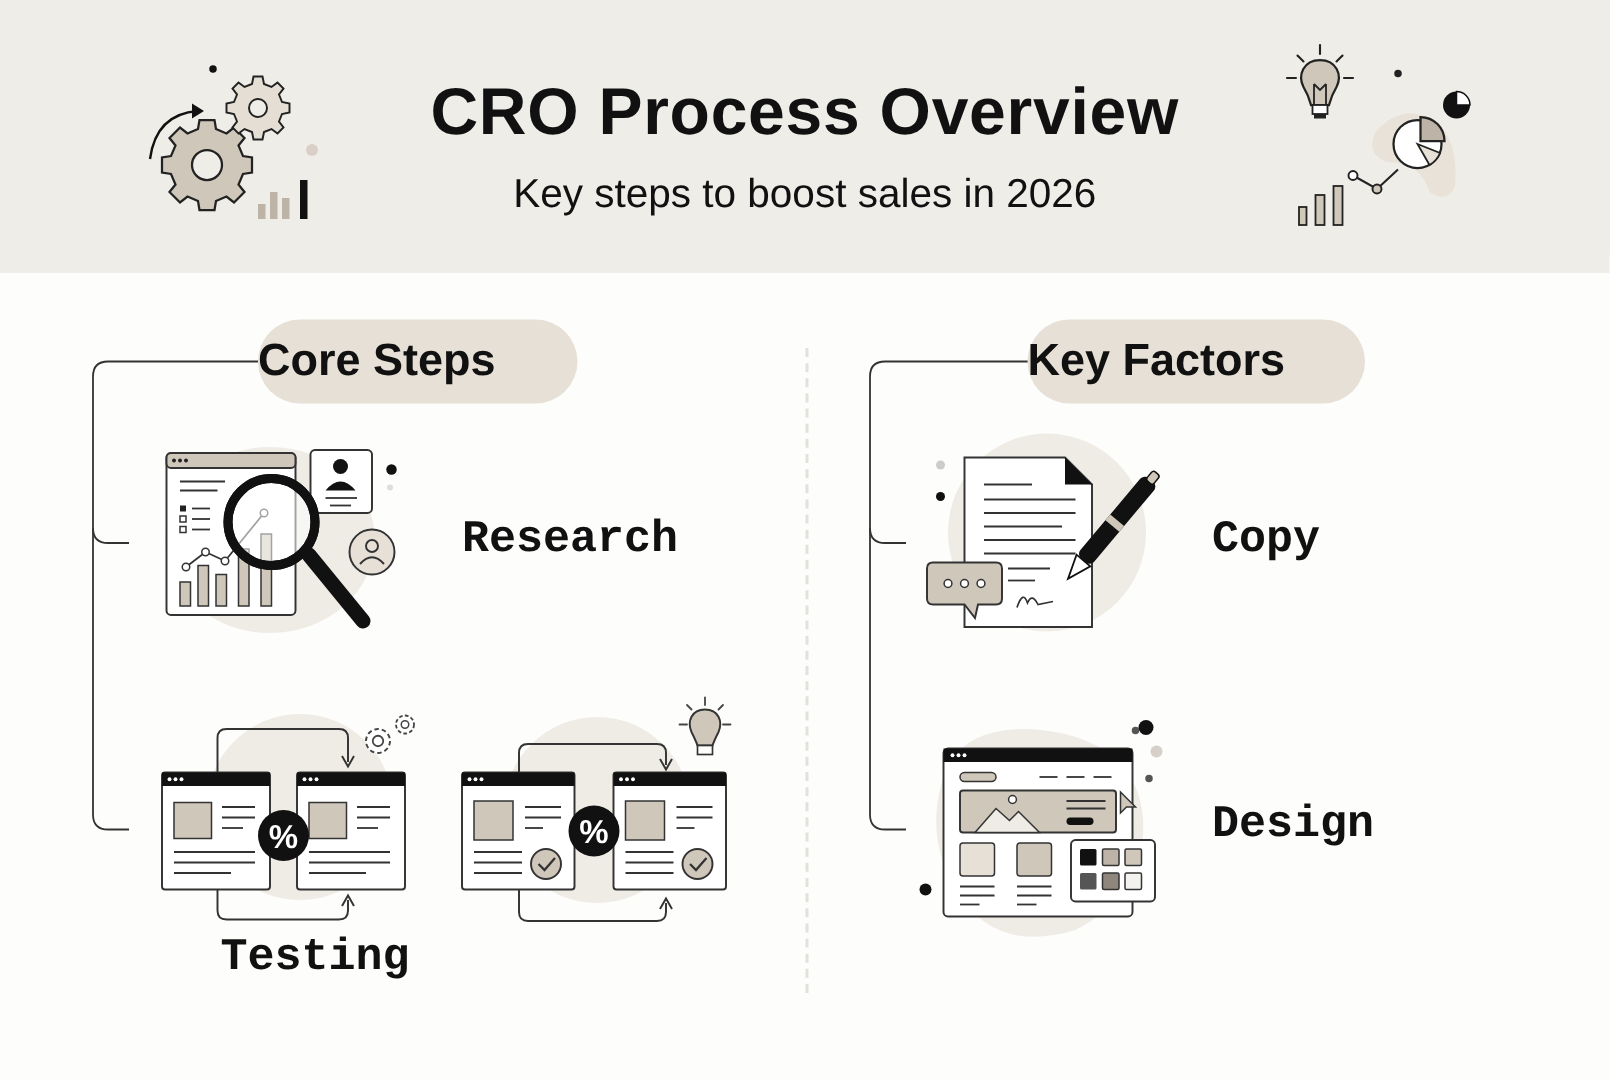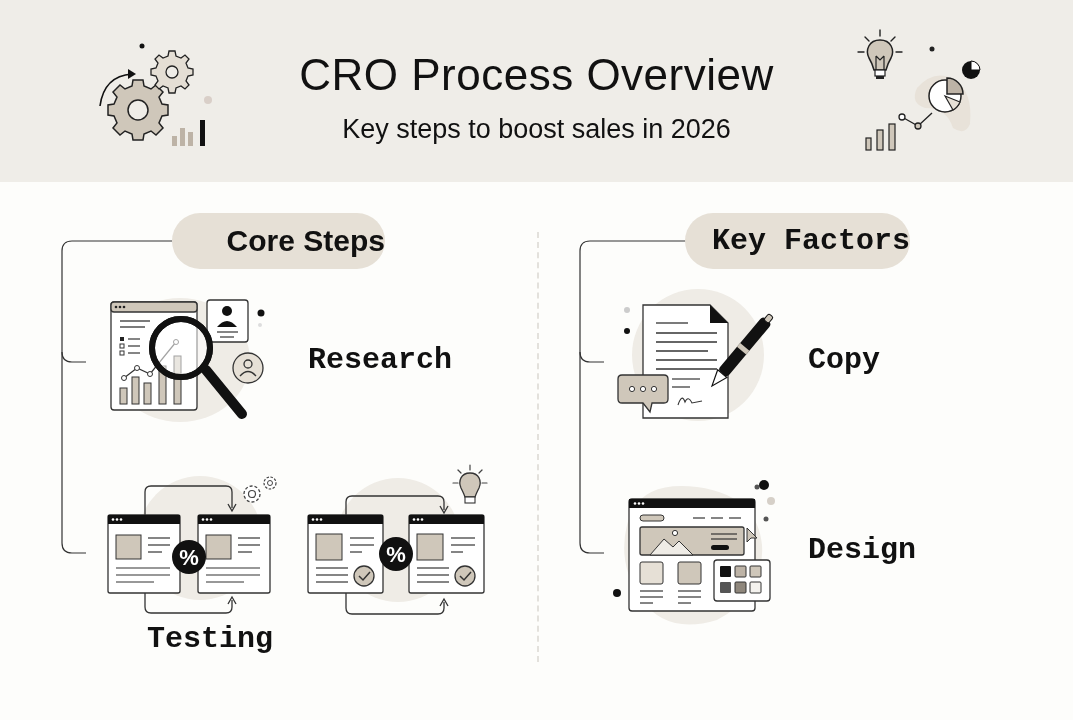--- a/index.html
+++ b/index.html
@@ -1,21 +1,21 @@
 <!DOCTYPE html>
 <html><head>
 <meta charset="utf-8">
 <style>
   html,body{margin:0;padding:0;}
   body{width:1073px;height:720px;position:relative;overflow:hidden;background:#fdfdfb;font-family:"Liberation Sans","DejaVu Sans",sans-serif;color:#111;}
   .header{position:absolute;left:0;top:0;width:1073px;height:182px;background:#efede8;}
-  .title{position:absolute;left:0;width:1073px;top:50px;text-align:center;font-size:44px;font-weight:normal;letter-spacing:0.5px;color:#111;}
+  .title{position:absolute;left:0;width:1073px;top:50px;text-align:center;font-size:44px;font-weight:bold;letter-spacing:0.5px;color:#111;}
   .subtitle{position:absolute;left:0;width:1073px;top:114px;text-align:center;font-size:27px;color:#111;}
   .abs{position:absolute;}
-  .pill{position:absolute;height:56px;border-radius:28px;background:#e6e0d6;font-size:30px;font-weight:bold;line-height:56px;text-align:right;color:#111;}
+  .pill{position:absolute;height:56px;border-radius:28px;background:#e6e0d6;font-size:30px;font-weight:bold;line-height:56px;text-align:left;color:#111;}
   .label{position:absolute;font-size:30px;font-weight:bold;color:#111;font-family:Liberation Mono, monospace;}
   .divider{position:absolute;left:537px;top:232px;width:0;height:430px;border-left:2px dashed #e3e1dc;}
   svg{overflow:visible;}
 </style>
 </head>
 <body>
 
 <div class="header">
   <div class="title">CRO Process Overview</div>
   <div class="subtitle">Key steps to boost sales in 2026</div>
@@ -231,21 +231,21 @@
     <circle cx="167" cy="114" r="10" fill="#cfc7ba" stroke="#333" stroke-width="1.3"></circle>
     <path d="M162 114 L166 118 L173 110" fill="none" stroke="#333" stroke-width="1.5"></path>
 
     <circle cx="98" cy="92" r="17" fill="#111"></circle>
     <text x="98" y="100" text-anchor="middle" fill="#fff" font-size="22" font-weight="bold" font-family="Liberation Sans, sans-serif">%</text>
   </svg>
   <div class="label" style="left:147px;top:622px;font-size:30px;">Testing</div>
 </div>
 
 <div>
-  <div class="pill" style="left:685px;top:213px;width:225px;font-family:Liberation Mono, monospace;">Key Factors</div>
+  <div class="pill" style="left:685px;top:213px;width:225px;">Key Factors</div>
 
   <svg class="abs" style="left:610px;top:285px" width="170" height="145">
     <ellipse cx="88" cy="70" rx="66" ry="66" fill="#efece6"></ellipse>
     <circle cx="17" cy="25" r="3" fill="#ccc"></circle>
     <circle cx="17" cy="46" r="3" fill="#111"></circle>
 
     <path d="M33 20 L100 20 L118 38 L118 133 L33 133 Z" fill="#fff" stroke="#333" stroke-width="1.3"></path>
     <path d="M100 20 L118 38 L100 38 Z" fill="#111"></path>
     <line x1="46" y1="38" x2="78" y2="38" stroke="#333" stroke-width="1.3"></line>
     <line x1="46" y1="48" x2="107" y2="48" stroke="#333" stroke-width="1.3"></line>

